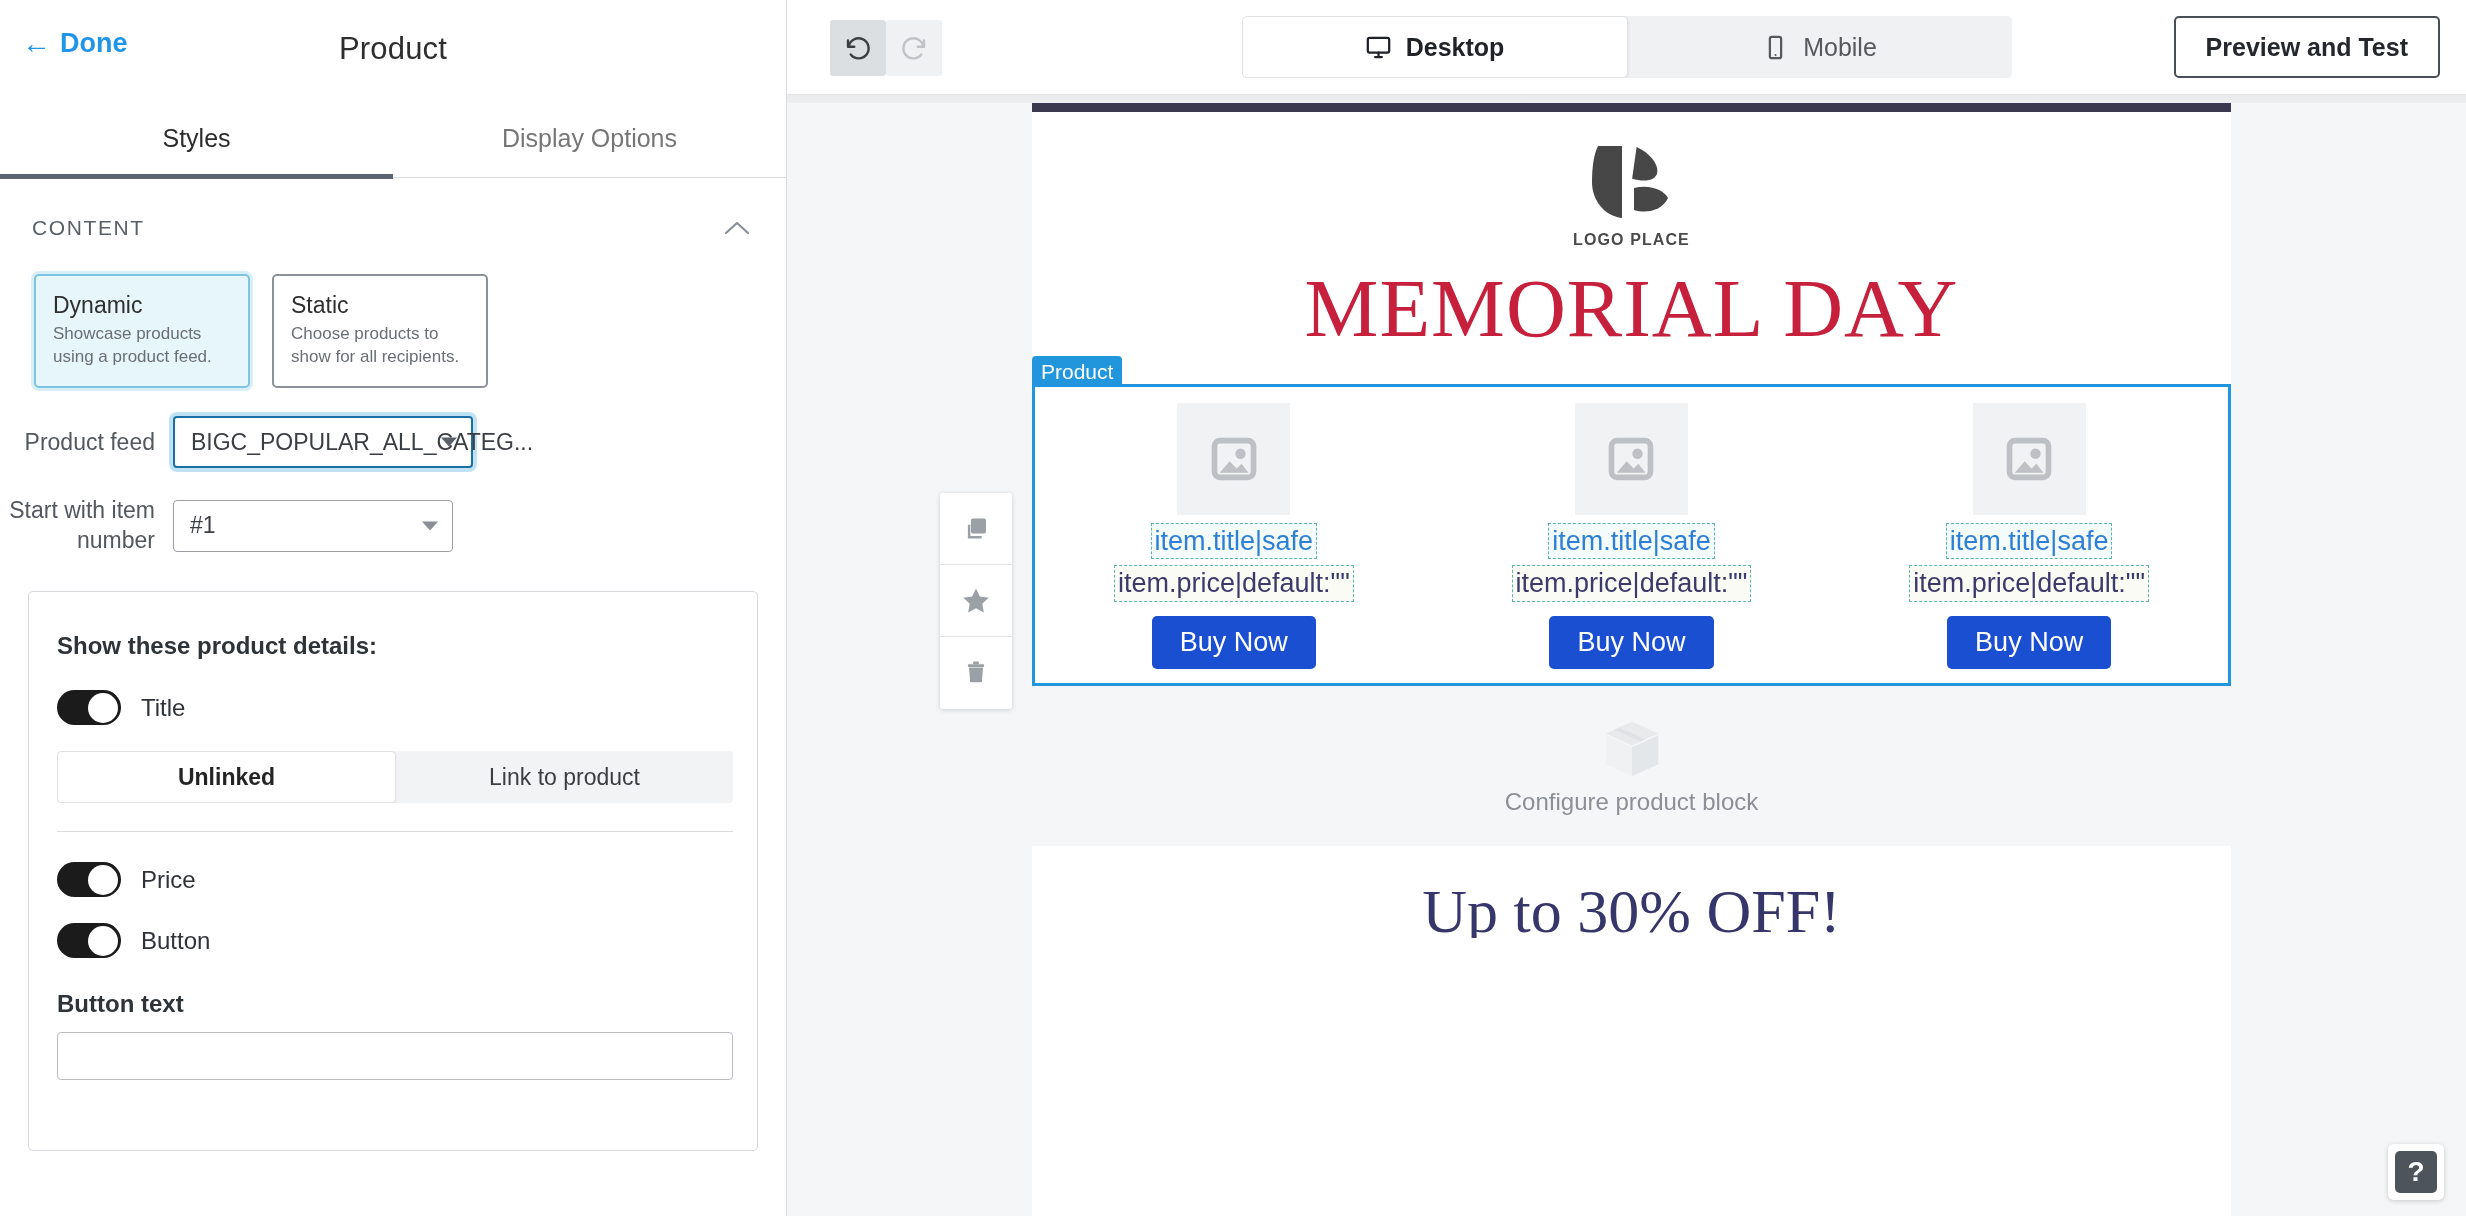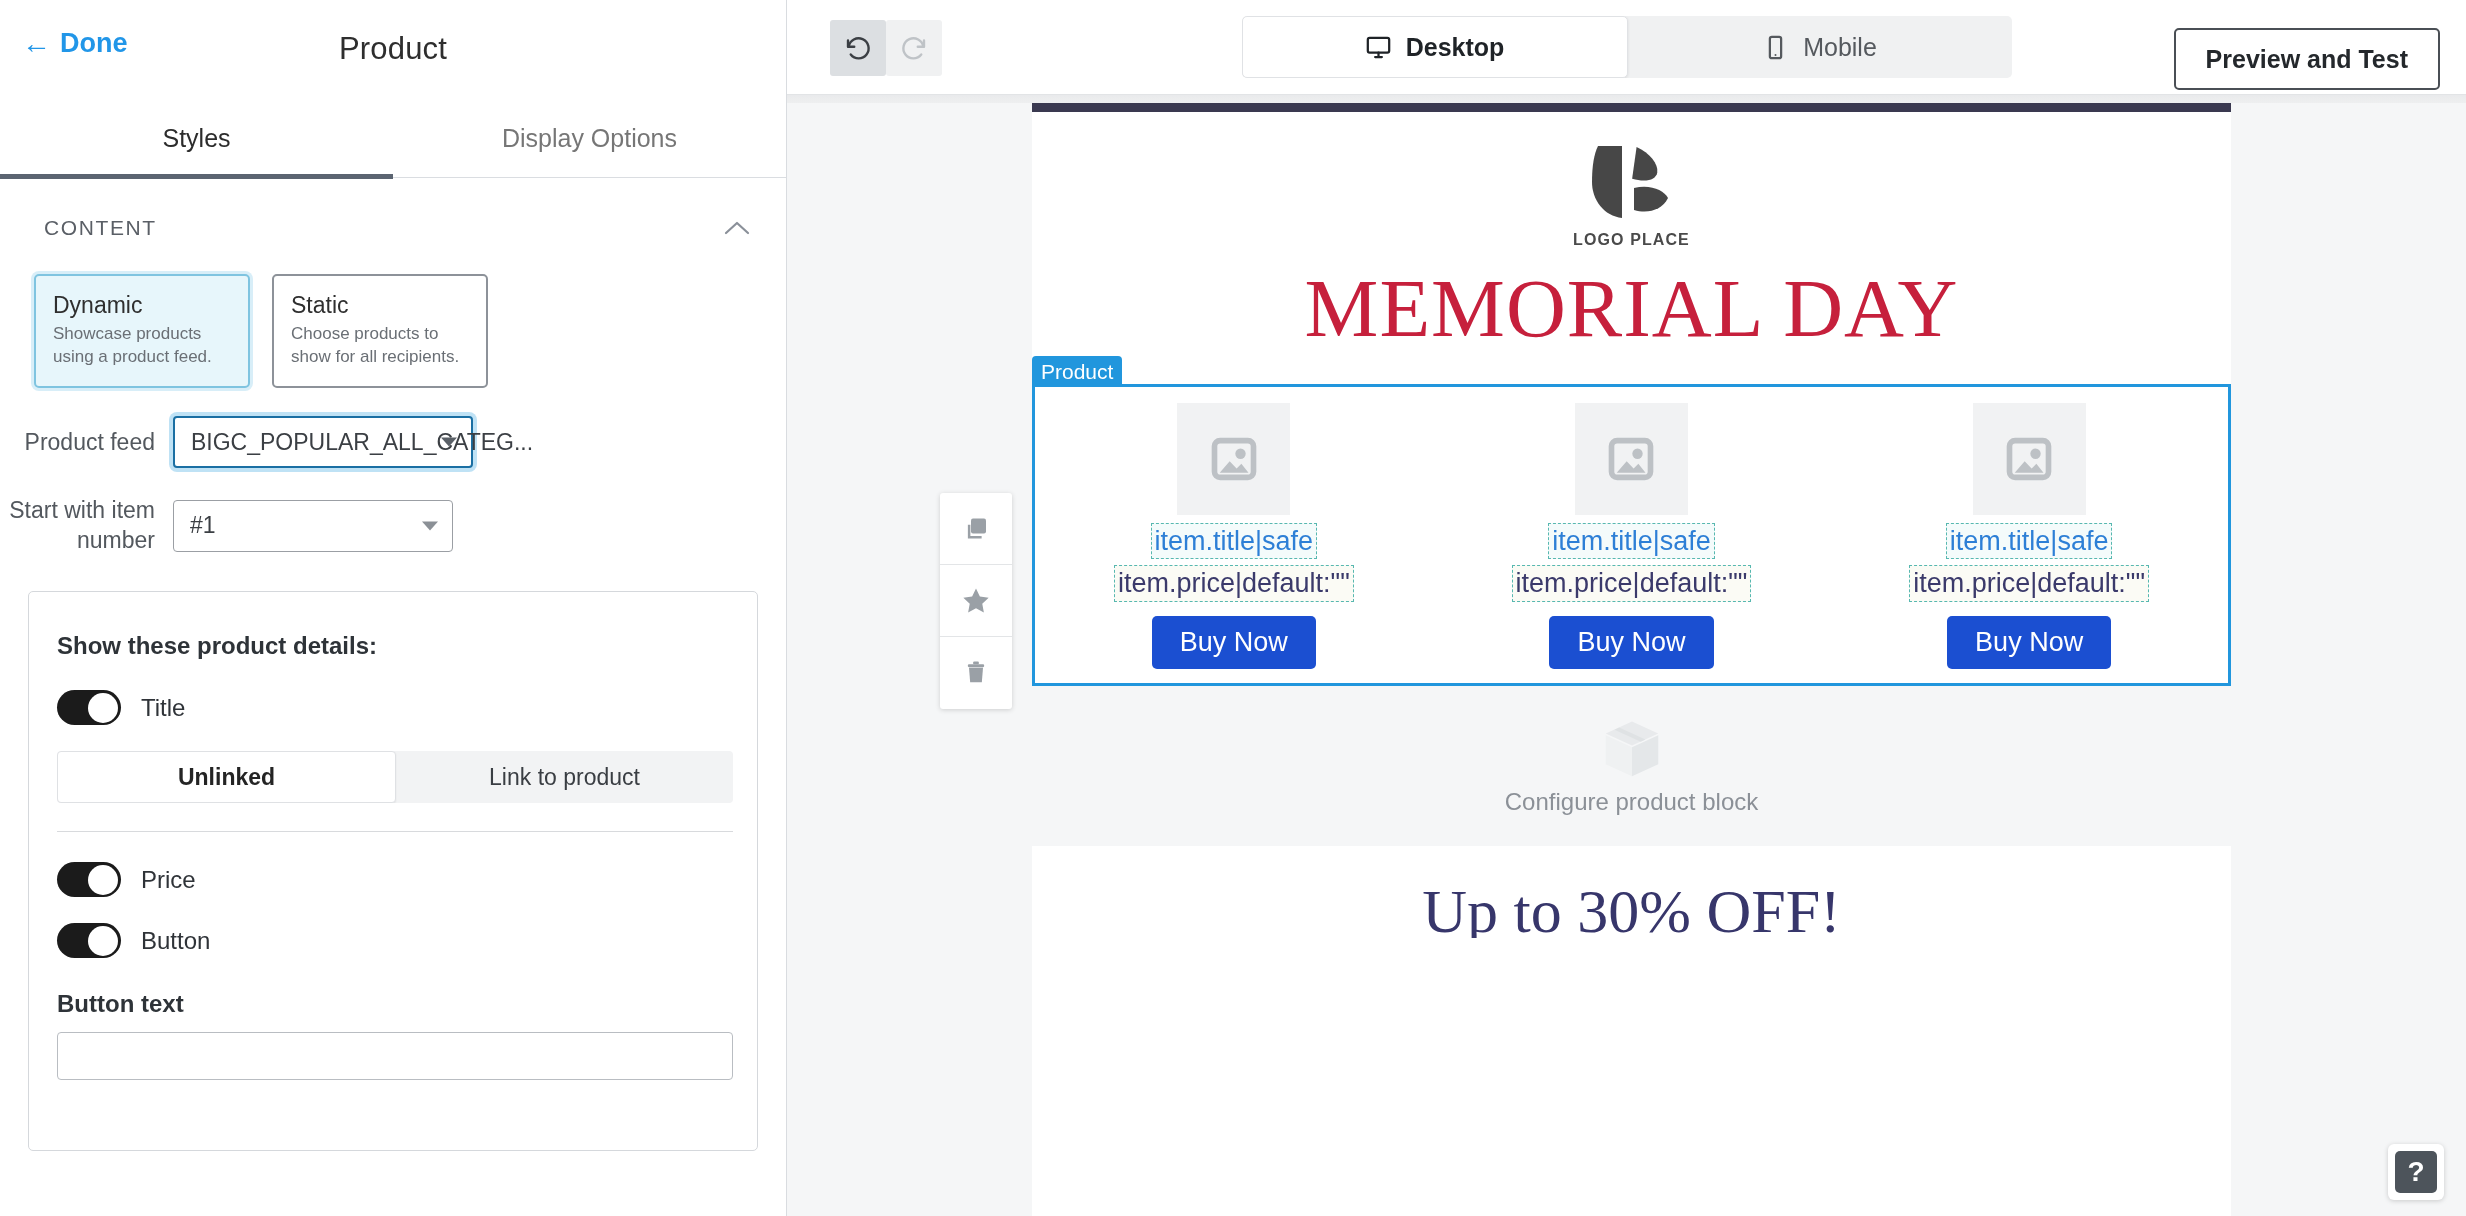--- a/index.html
+++ b/index.html
@@ -49,21 +49,21 @@
   .tab.active { color: #2c2c2c; }
   .tab.active::after {
     content: ""; position: absolute; left: 0; right: 0; bottom: -1px;
     height: 5px; background: #5b6471;
   }
 
   .sb-body { position: relative; height: 1038px; }
 
   .section-head {
     display: flex; align-items: center; justify-content: space-between;
-    padding: 38px 36px 0 44px;
+    padding: 38px 36px 0 32px;
     gap: 44px;
   }
   .section-title {
     font-size: 21px; letter-spacing: 1.6px; color: #5a5f66; font-weight: 400;
   }
   .chev { color: #8a9099; font-size: 22px; line-height: 1; }
   .chev svg { display: block; }
 
   .choice-row { display: flex; gap: 22px; padding: 34px 28px 0 34px; }
   .choice {
@@ -172,21 +172,21 @@
     flex: 1; display: flex; align-items: center; justify-content: center; gap: 14px;
     font-size: 25px; color: #55595e; cursor: pointer;
   }
   .device-btn.active {
     background: #ffffff; color: #1f2327; font-weight: 700;
     border: 1px solid #e0e2e5; border-radius: 5px;
     box-shadow: 0 1px 3px rgba(0,0,0,.09);
   }
 
   .preview-test {
-    position: absolute; right: 26px; top: 28px;
+    position: absolute; right: 26px; top: 16px;
     height: 62px; padding: 0 30px; display: flex; align-items: center;
     justify-content: center; border: 2px solid #4a4f55; border-radius: 5px;
     background: #fff; font-size: 25px; font-weight: 700; color: #24282c;
     cursor: pointer;
   }
 
   .canvas { position: relative; height: 1121px; background: #f5f6f7; overflow: hidden; }
   .scroll-strip {
     position: absolute; left: 0; right: 0; top: 0; height: 8px;
     background: linear-gradient(#e9eaec,#eeeff0);

